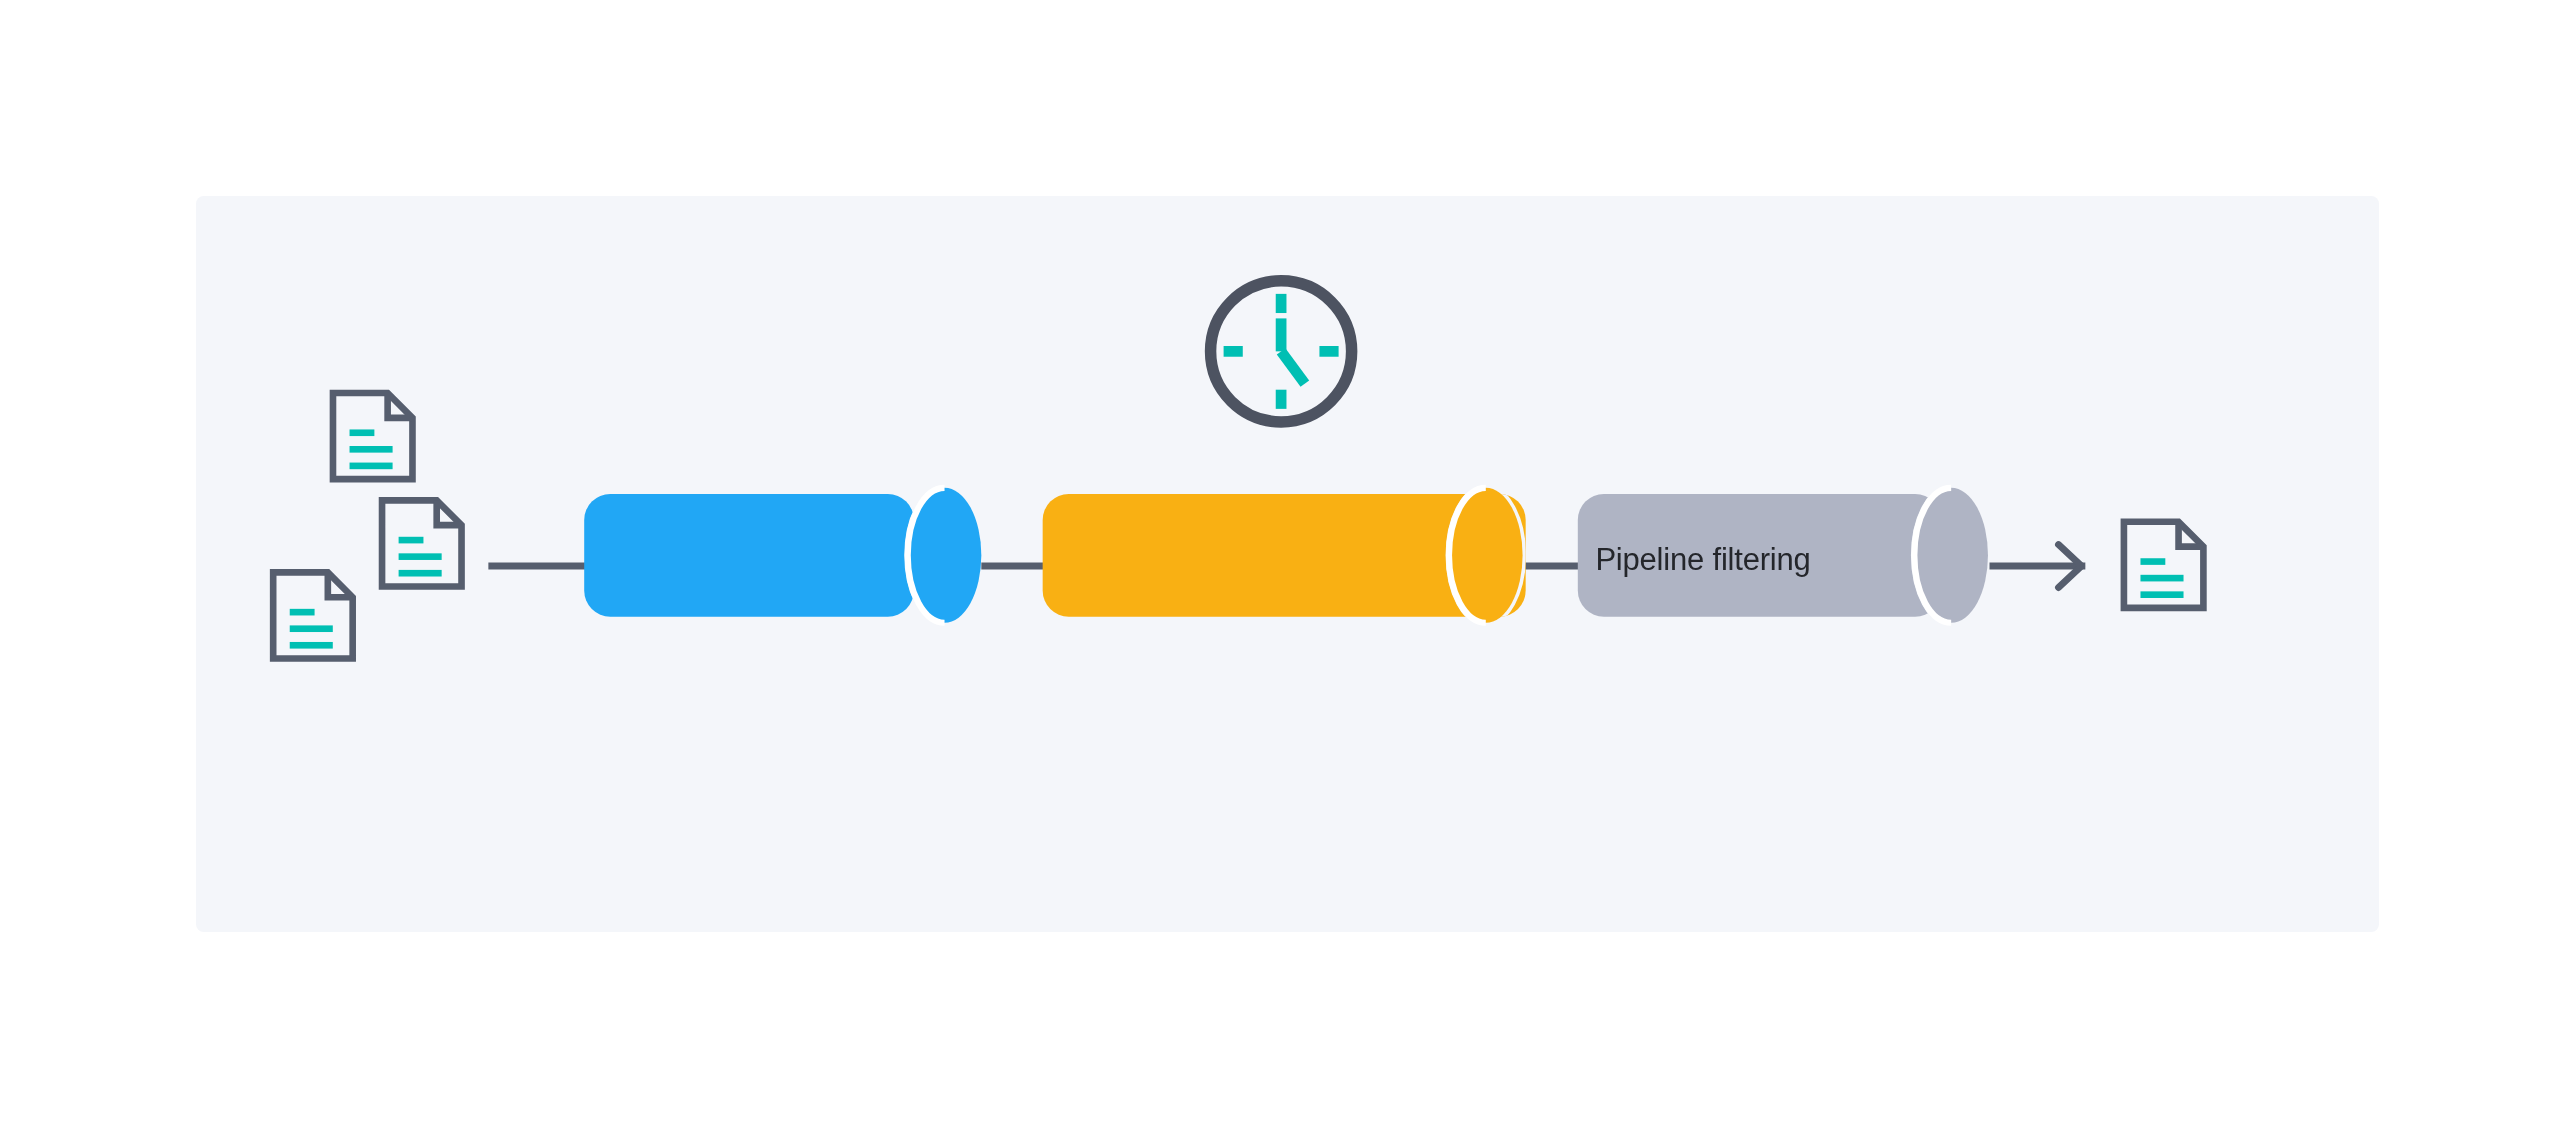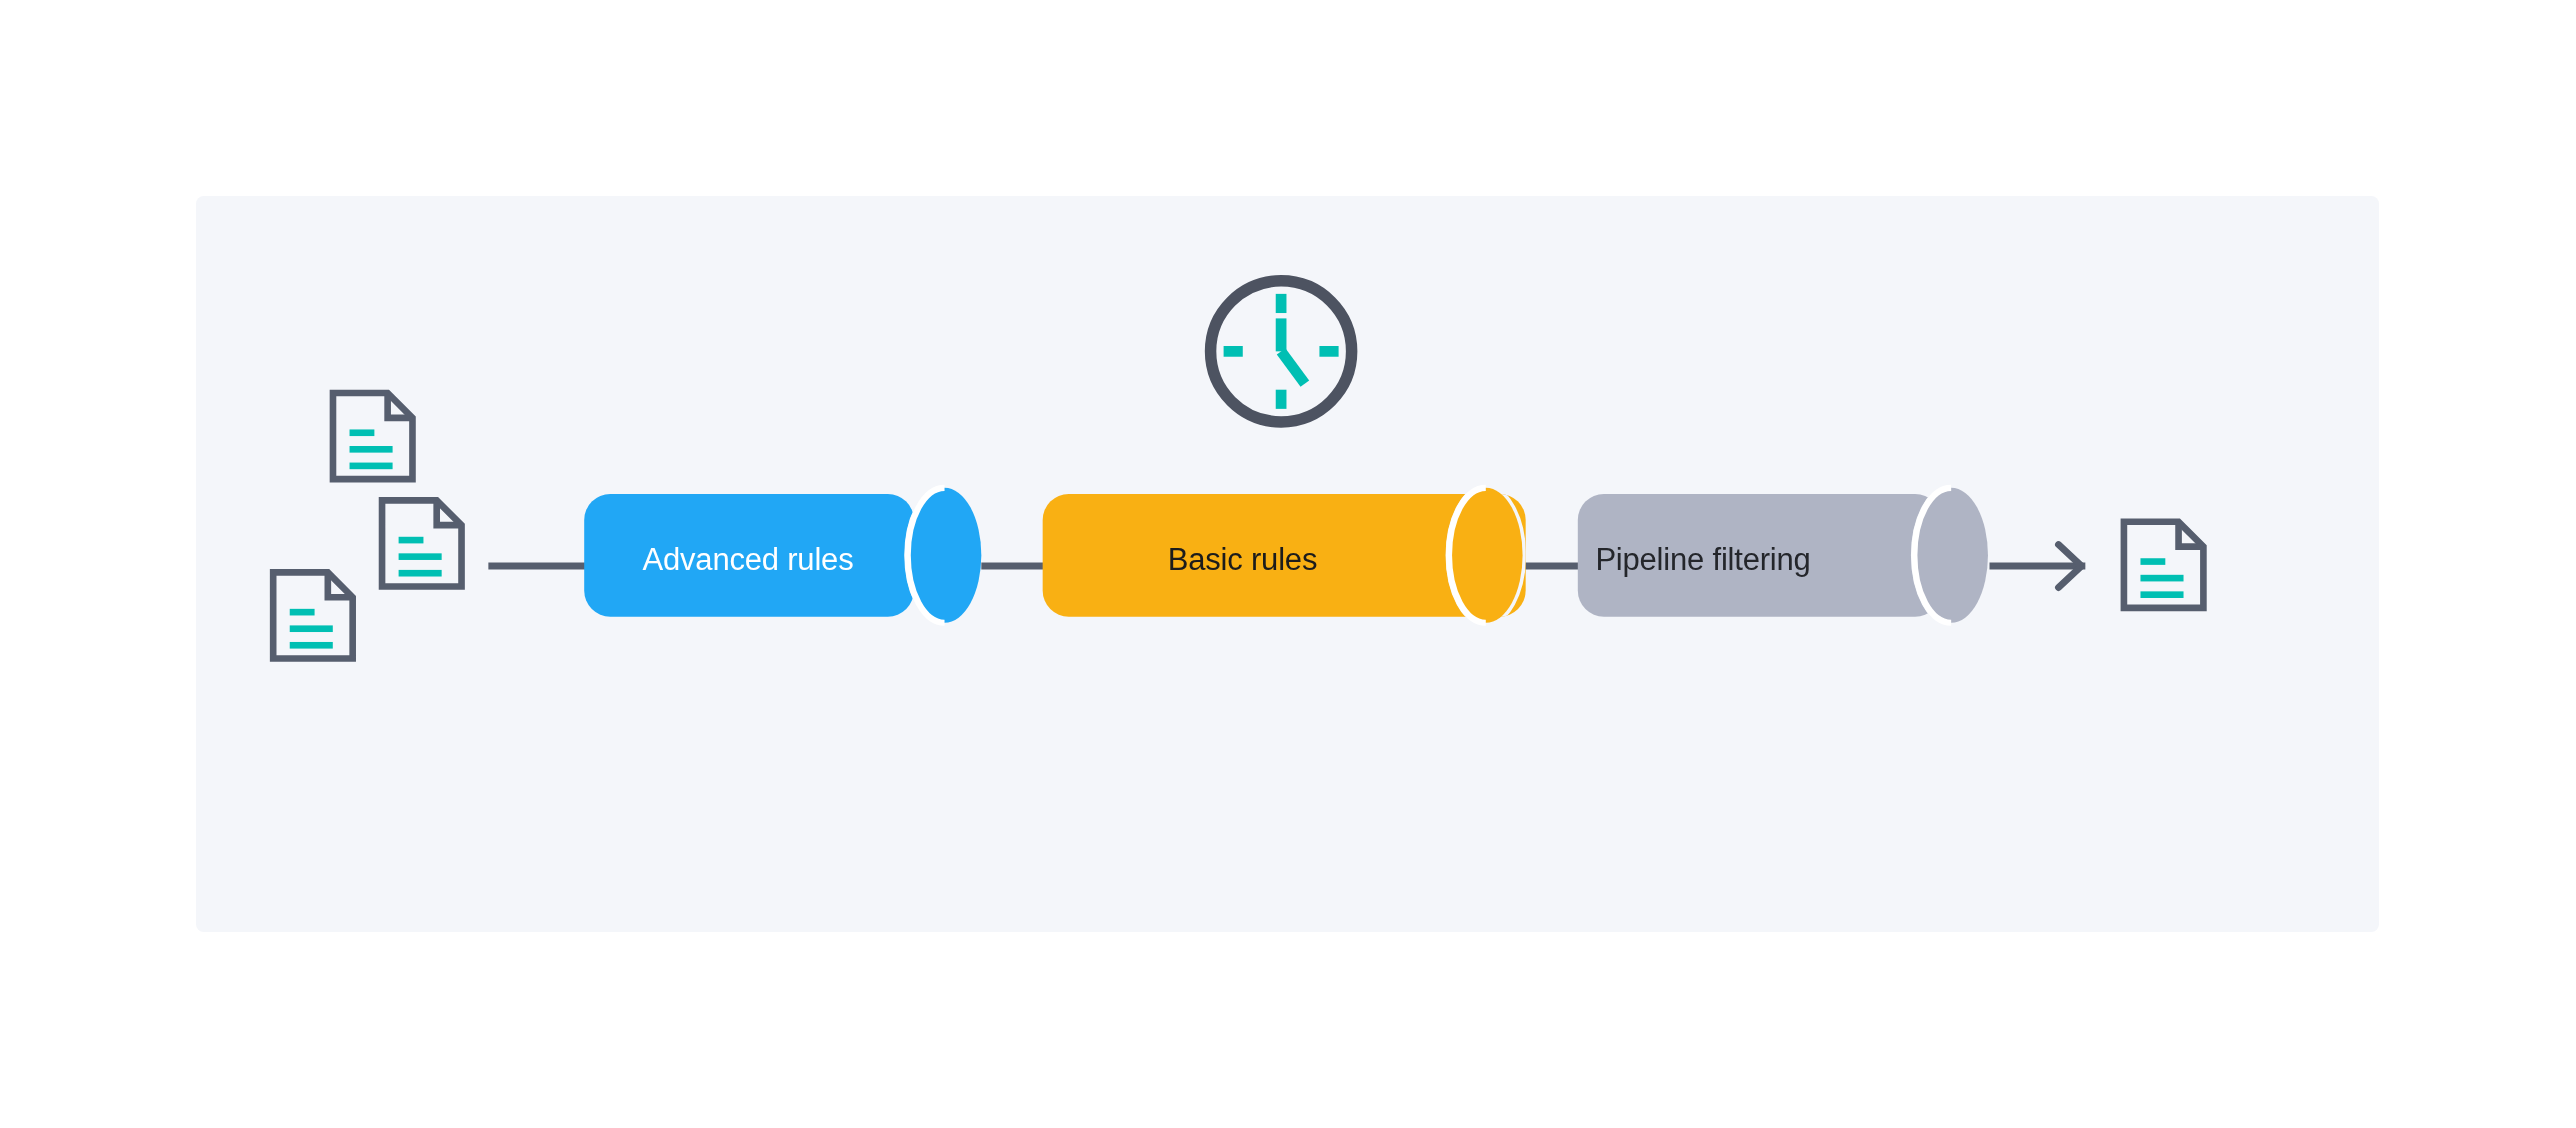--- a/index.html
+++ b/index.html
@@ -149,20 +149,18 @@
       <rect x="1664" y="508" width="14" height="25" fill="#00bfb3"></rect>
       <rect x="1721" y="451" width="25" height="14" fill="#00bfb3"></rect>
       <rect x="1596" y="451" width="25" height="14" fill="#00bfb3"></rect>
 
       <path d="M 1671 415 L 1671 458" fill="none" stroke="#00bfb3" stroke-width="14" stroke-linecap="butt"></path>
       <path d="M 1671 458 L 1702 500" fill="none" stroke="#00bfb3" stroke-width="14" stroke-linecap="butt"></path>
     </g>
 
   </svg>
 
-  <div class="node-label" id="label-advanced">Advanced rules</div>
 
-  <div class="node-label" id="label-basic">Basic rules</div>
 
   <div class="node-label" id="label-pipeline">Pipeline filtering</div>
 
 </div>
 
 
 </body></html>

